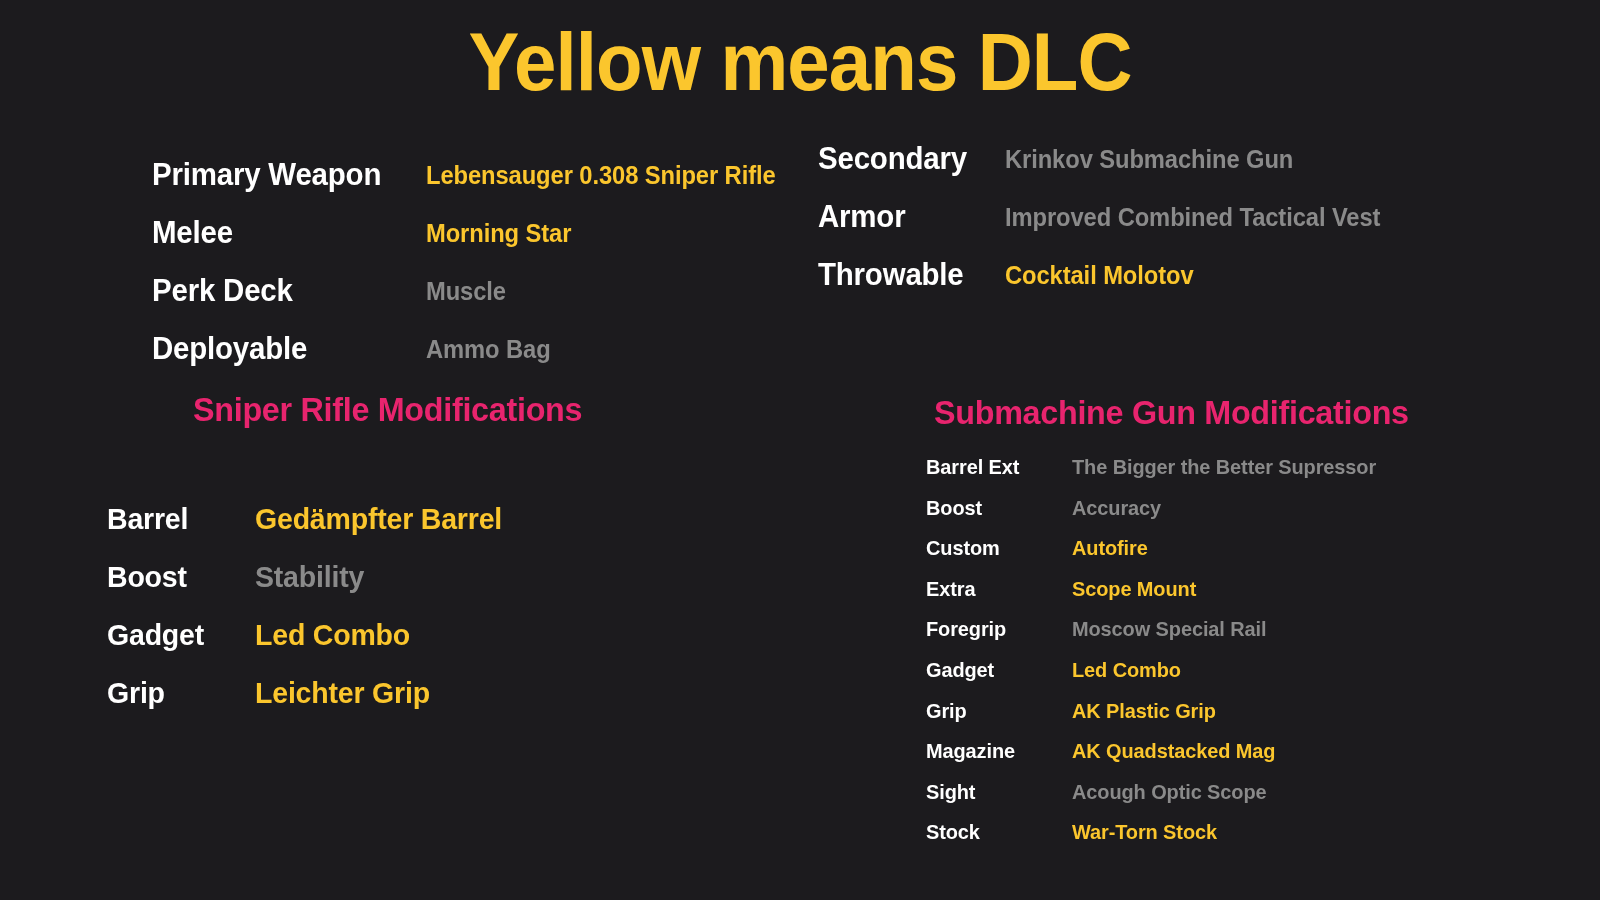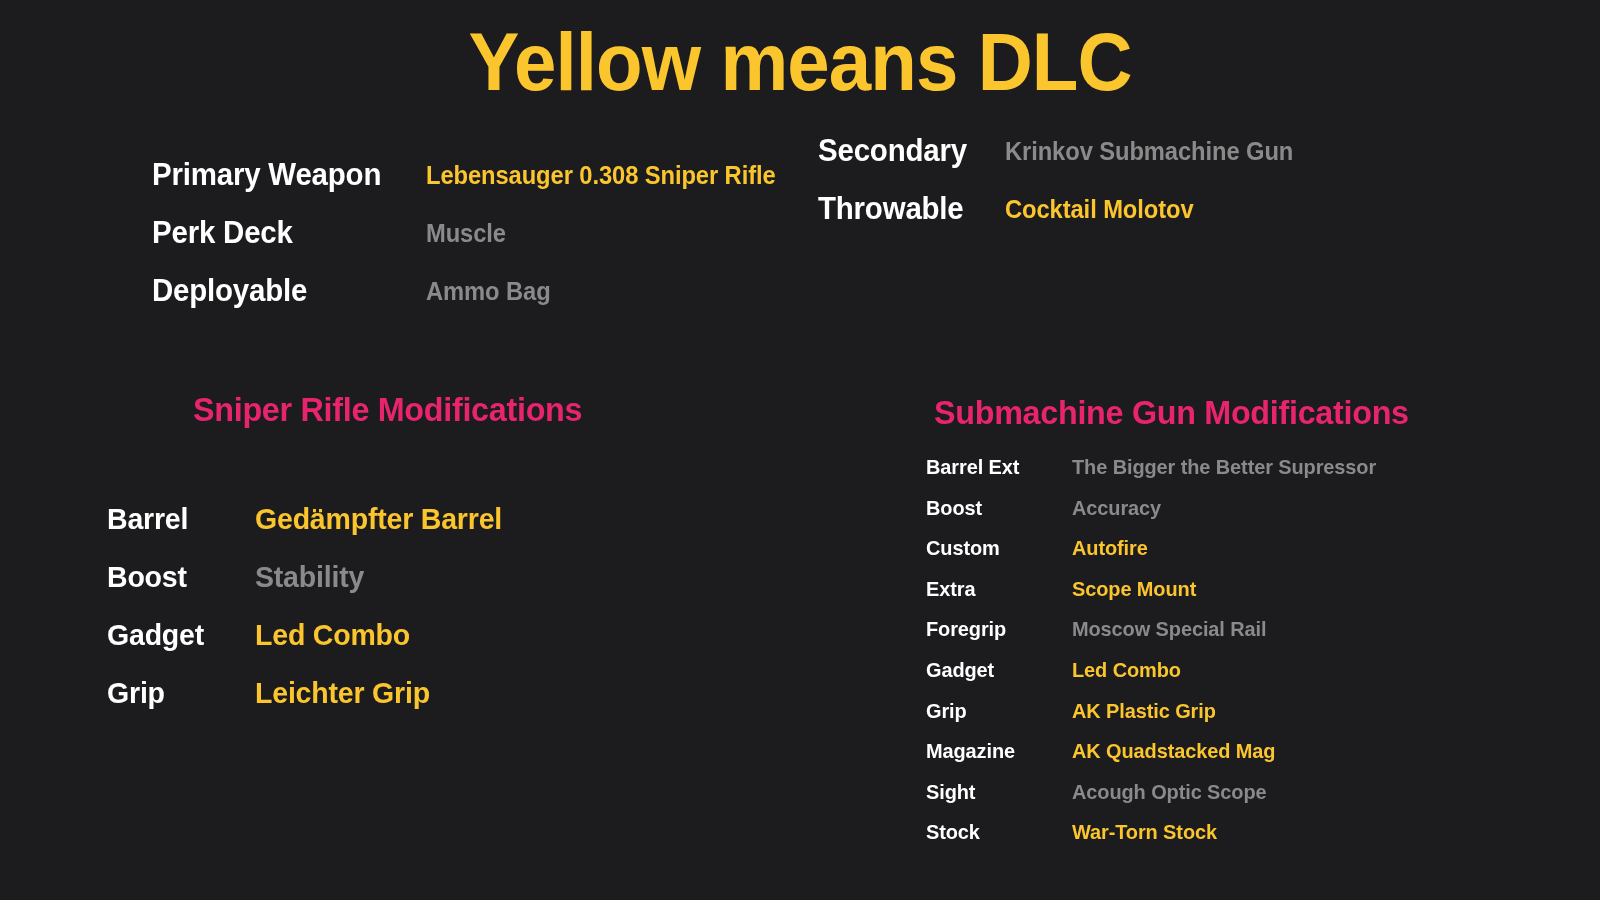--- a/index.html
+++ b/index.html
@@ -38,21 +38,21 @@
     transform-origin: center top;
     white-space: nowrap;
   }
 
   
   .loadout {
     position: absolute;
     font-size: 0;
   }
   .loadout.left  { left: 152px; top: 128px; margin-top: 24px; }
-  .loadout.right { left: 818px; top: 128px; }
+  .loadout.right { left: 818px; top: 136px; }
 
   .ld-row {
     position: relative;
     height: 58px;
     white-space: nowrap;
   }
   .ld-label {
     display: inline-block;
     font-size: 31px;
     line-height: 46px;
@@ -164,25 +164,27 @@
 </style>
 </head>
 <body>
 
 <div class="page">
 
   <div class="title">Yellow means DLC</div>
 
   <div class="loadout left">
       <div class="ld-row"><span class="ld-label">Primary Weapon</span><span class="ld-value dlc">Lebensauger 0.308 Sniper Rifle</span></div>
+      <div class="ld-row"><span class="ld-label">Melee</span><span class="ld-value dlc">Morning Star</span></div>
       <div class="ld-row"><span class="ld-label">Perk Deck</span><span class="ld-value nodlc">Muscle</span></div>
       <div class="ld-row"><span class="ld-label">Deployable</span><span class="ld-value nodlc">Ammo Bag</span></div>
     </div>
   <div class="loadout right">
       <div class="ld-row"><span class="ld-label">Secondary</span><span class="ld-value nodlc">Krinkov Submachine Gun</span></div>
+      <div class="ld-row"><span class="ld-label">Armor</span><span class="ld-value nodlc">Improved Combined Tactical Vest</span></div>
       <div class="ld-row"><span class="ld-label">Throwable</span><span class="ld-value dlc">Cocktail Molotov</span></div>
     </div>
 
   <div class="sec-header sniper">Sniper Rifle Modifications</div>
 
   <div class="sec-header smg">Submachine Gun Modifications</div>
 
   <div class="mods-sniper">
       <div class="m-row"><span class="m-label">Barrel</span><span class="m-value dlc">Gedämpfter Barrel</span></div>
       <div class="m-row"><span class="m-label">Boost</span><span class="m-value nodlc">Stability</span></div>

